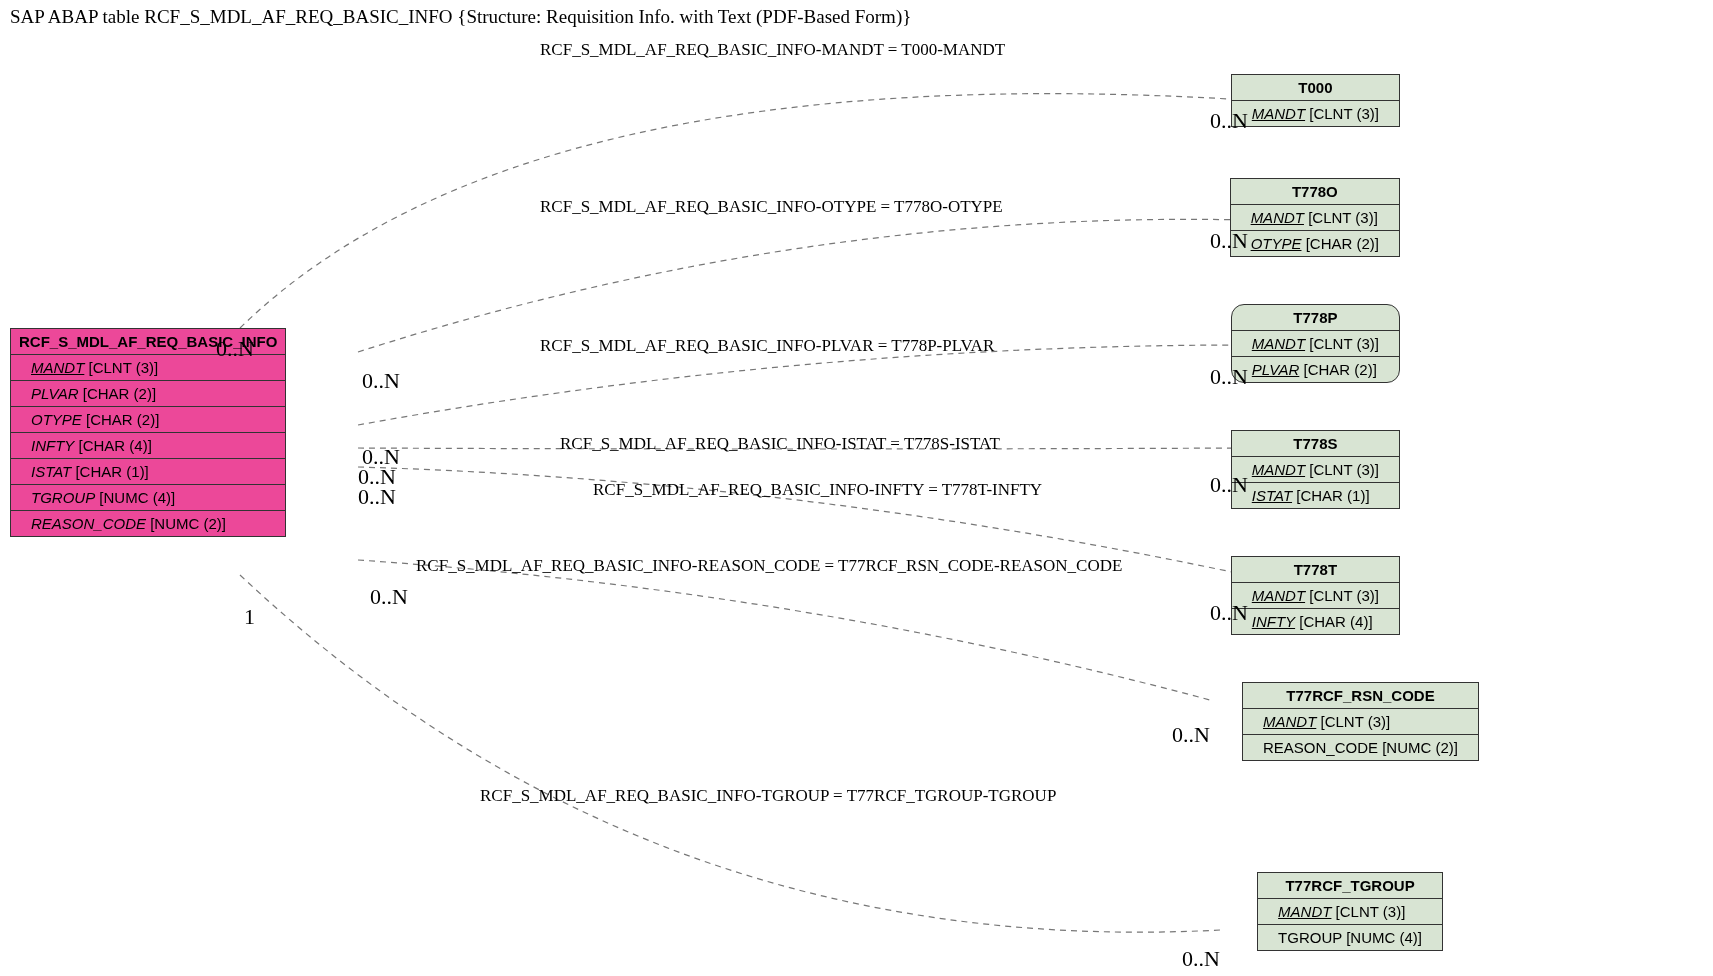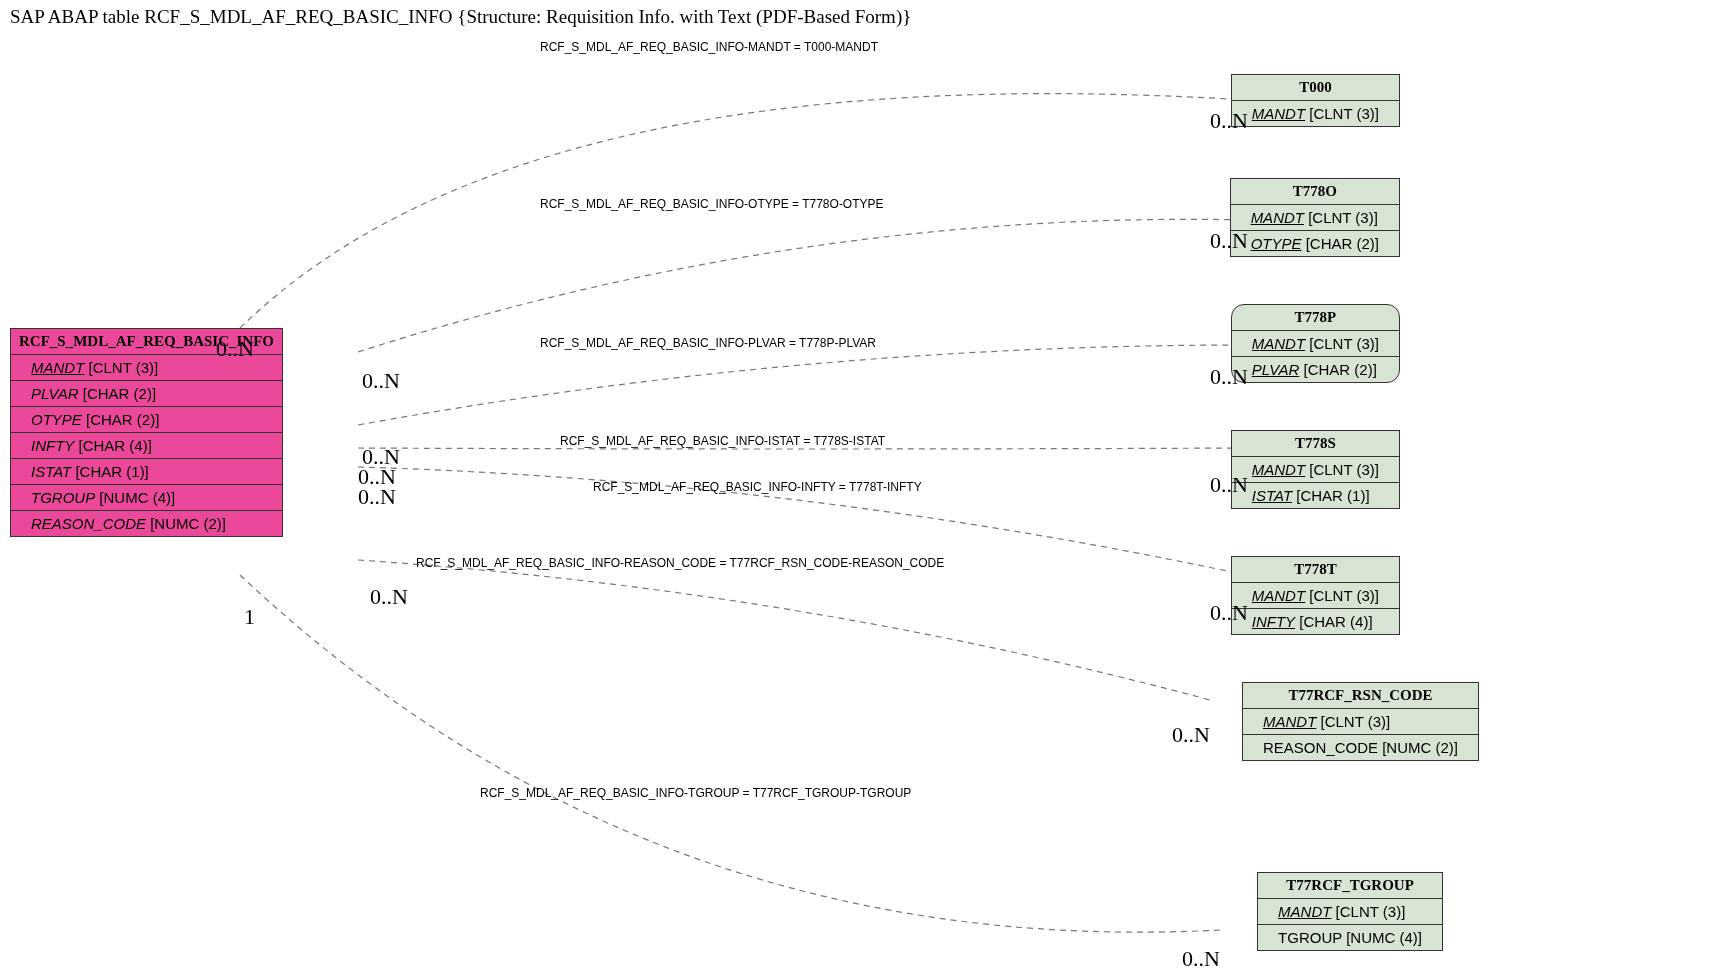--- a/index.html
+++ b/index.html
@@ -23,36 +23,35 @@
     position: absolute;
     border: 1px solid #333;
     font-size: 15px;
   }
   .entity .header {
     font-weight: bold;
     text-align: center;
     padding: 4px 8px;
     border-bottom: 1px solid #333;
     white-space: nowrap;
-    font-family: Liberation Serif, serif;
   }
   .entity .row {
     padding: 4px 20px;
     border-bottom: 1px solid #333;
     white-space: nowrap;
   }
   .entity .row:last-child { border-bottom: none; }
   .entity .fk { font-style: italic; text-decoration: underline; }
   .entity .it { font-style: italic; }
   .main-entity { background: #ec4899; }
   .ref-entity  { background: #d8e4d3; }
   .rel-label {
     position: absolute;
-    font-size: 12px;
-    font-family: Liberation Sans, sans-serif;
+    font-size: 17px;
+    font-family: Liberation Serif, serif;
     white-space: nowrap;
   }
   .card {
     position: absolute;
     font-size: 22px;
     font-family: "Times New Roman", serif;
     margin-top: 28px;
   }
   svg {
     position: absolute;

